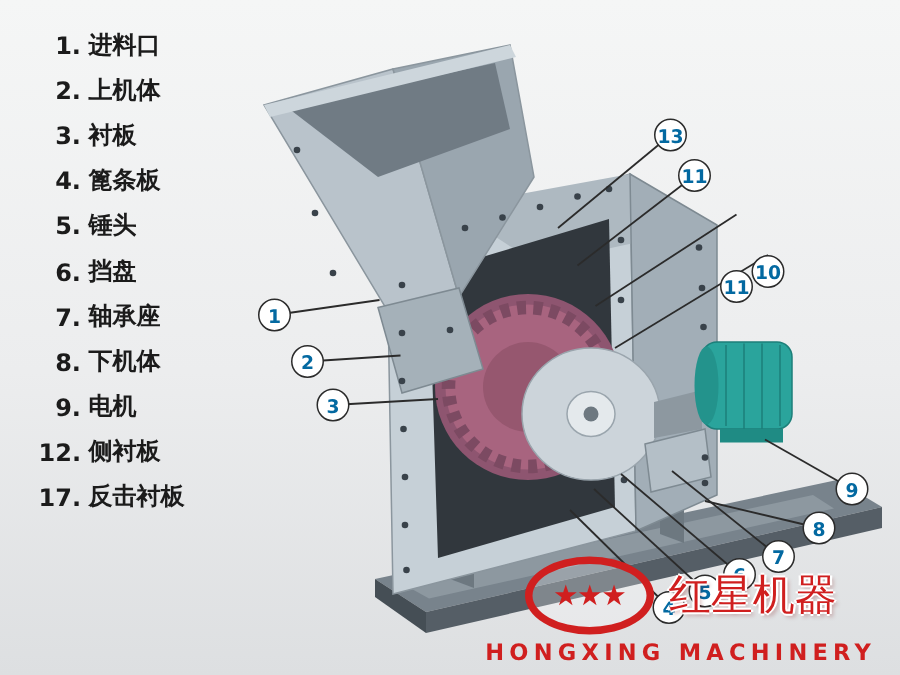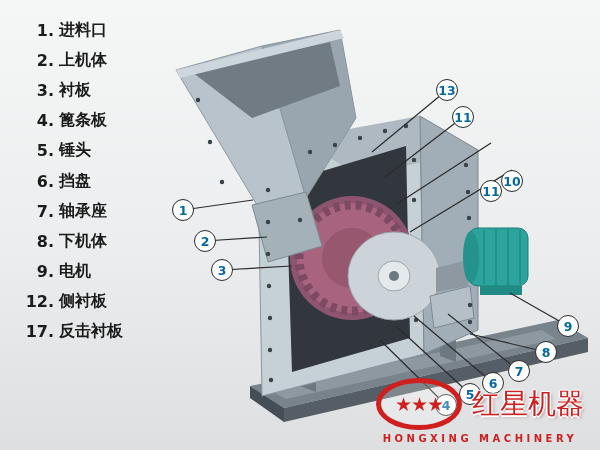--- a/index.html
+++ b/index.html
@@ -24,21 +24,21 @@
   .logo-row { display:flex; align-items:center; gap:10px; }
   .logo-oval {
     width:86px; height:52px; border:5px solid #d01f1f; border-radius:50%;
     display:flex; align-items:center; justify-content:center; background:rgba(255,255,255,0.25);
   }
   .logo-stars { color:#d01f1f; font-size:19px; letter-spacing:-1px; line-height:1; }
   .logo-brand {
     font-size:28px; font-weight:normal; color:#d01f1f; line-height:1;
     text-shadow:1.5px 0 0 #fff,-1.5px 0 0 #fff,0 1.5px 0 #fff,0 -1.5px 0 #fff,2px 2px 3px rgba(120,0,0,0.35);
   }
-  .logo-subtitle { margin-top:3px; font-size:10px; font-weight:bold; letter-spacing:3.5px; color:#d01f1f; }
+  .logo-subtitle { margin-top:3px; font-size:15px; font-weight:bold; letter-spacing:3.5px; color:#d01f1f; }
 </style>
 </head>
 <body>
 
 <div class="stage">
 
   <svg class="machine-svg" width="600" height="450" viewBox="0 0 600 450">
 
     <g>
       <polygon points="250,386 558,320 588,338 284,408" fill="#78838c"></polygon>

